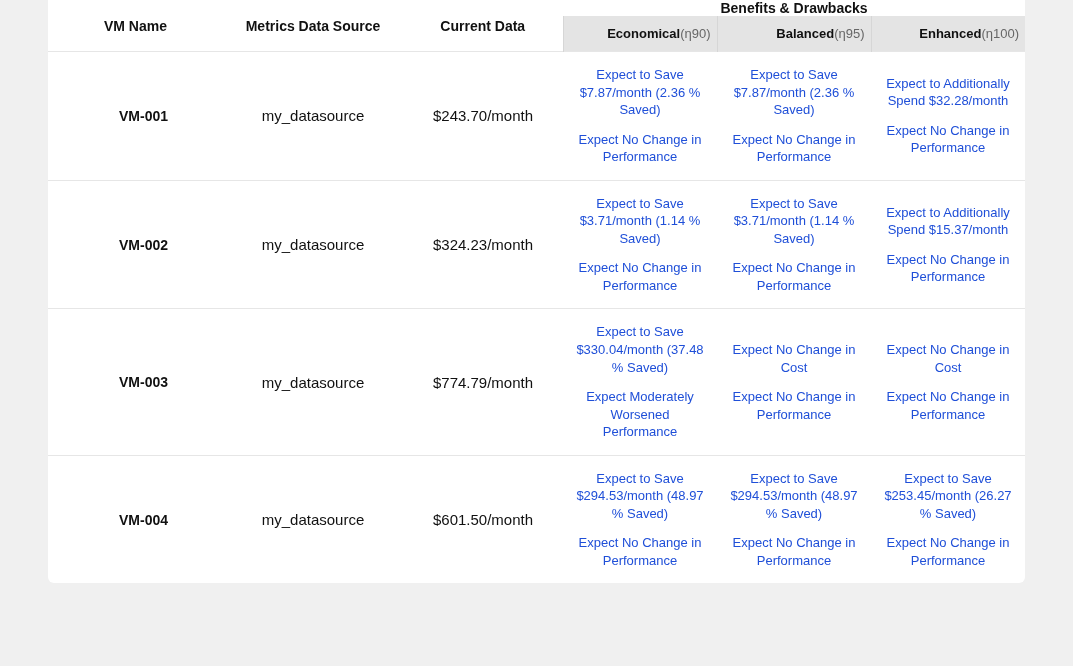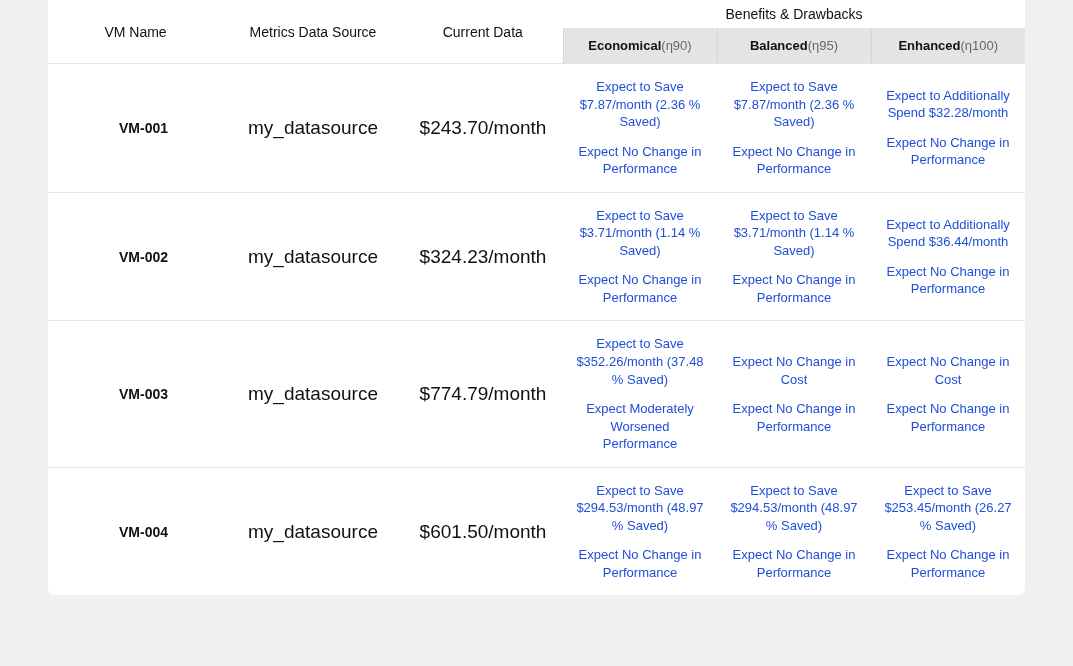--- a/index.html
+++ b/index.html
@@ -23,44 +23,45 @@
     font-weight: 700;
     padding: 18px 0 20px;
     border-radius: 8px 8px 0 0;
   }
   table {
     width: 100%;
     border-collapse: collapse;
     table-layout: fixed;
   }
   thead th {
-    font-weight: 400;
+    font-weight: 700;
     font-size: 14px;
-    padding: 6px 8px;
+    padding: 0 8px;
     text-align: center;
     vertical-align: middle;
   }
   thead tr.r1 th { border-bottom: none; }
   thead th.sub {
     background: #e4e4e4;
     border-left: 1px solid #d6d6d6;
     font-weight: 400;
     font-size: 13px;
-    padding: 10px 0;
+    padding: 10px 6px;
+    text-align: right;
   }
   thead th.sub .strong { font-weight: 700; }
   thead th.sub .dim { color: #666; }
   col.c1 { width: 175px; }
   col.c2 { width: 180px; }
   col.c3 { width: 160px; }
   col.c4, col.c5, col.c6 { width: calc((100% - 515px) / 3); }
   tbody td {
     border-top: 1px solid #e6e6e6;
     padding: 14px 10px;
-    font-size: 19px;
+    font-size: 15px;
     text-align: center;
     vertical-align: middle;
     color: #111;
   }
   tbody td.vm { font-weight: 700; font-size: 14px; padding-left: 26px; }
   .bd-cell { color: #1f4fd8; font-size: 13px; line-height: 1.35; }
   .bd-cell .line1 { margin-bottom: 12px; }
   .bd-cell .line2 { }
 </style>
 </head>
@@ -120,30 +121,30 @@
           <td>$324.23/month</td>
           <td class="bd-cell">
             <div class="line1">Expect to Save $3.71/month (1.14 % Saved)</div>
             <div class="line2">Expect No Change in Performance</div>
           </td>
           <td class="bd-cell">
             <div class="line1">Expect to Save $3.71/month (1.14 % Saved)</div>
             <div class="line2">Expect No Change in Performance</div>
           </td>
           <td class="bd-cell">
-            <div class="line1">Expect to Additionally Spend $36.44/month</div>
+            <div class="line1">Expect to Additionally Spend $15.37/month</div>
             <div class="line2">Expect No Change in Performance</div>
           </td>
         </tr>
         <tr>
           <td class="vm">VM-003</td>
           <td>my_datasource</td>
           <td>$774.79/month</td>
           <td class="bd-cell">
-            <div class="line1">Expect to Save $352.26/month (37.48 % Saved)</div>
+            <div class="line1">Expect to Save $330.04/month (37.48 % Saved)</div>
             <div class="line2">Expect Moderately Worsened Performance</div>
           </td>
           <td class="bd-cell">
             <div class="line1">Expect No Change in Cost</div>
             <div class="line2">Expect No Change in Performance</div>
           </td>
           <td class="bd-cell">
             <div class="line1">Expect No Change in Cost</div>
             <div class="line2">Expect No Change in Performance</div>
           </td>

